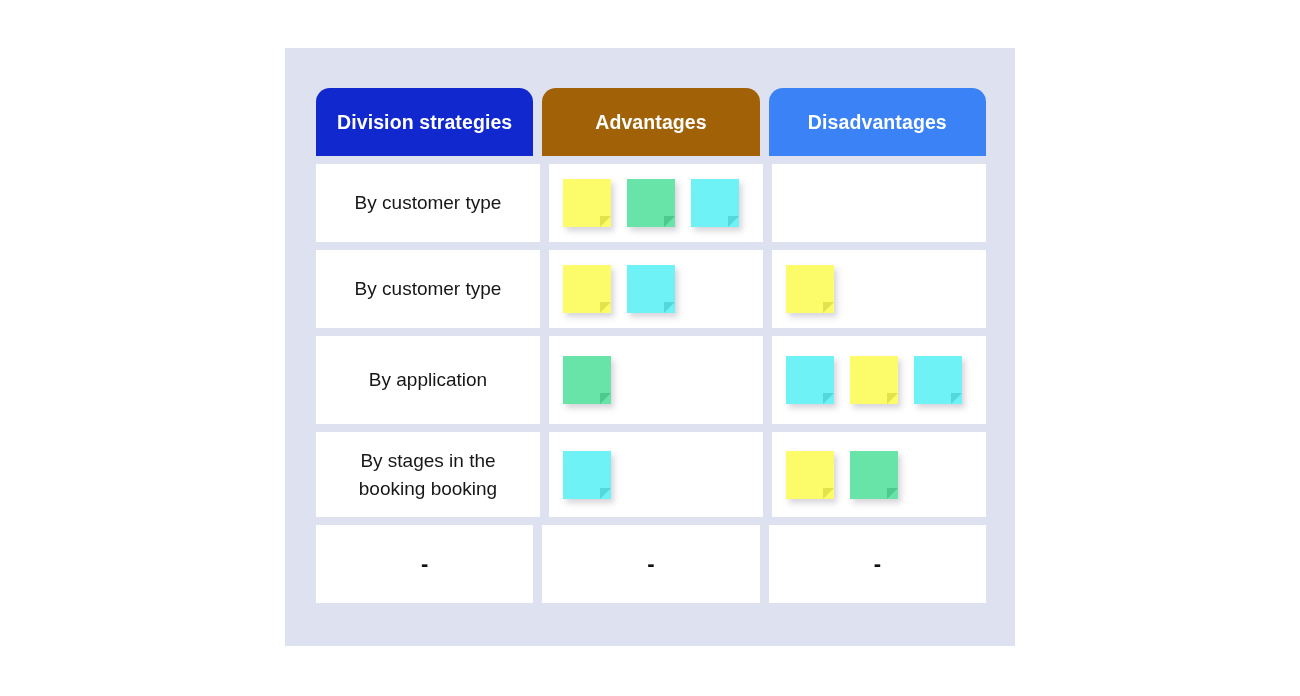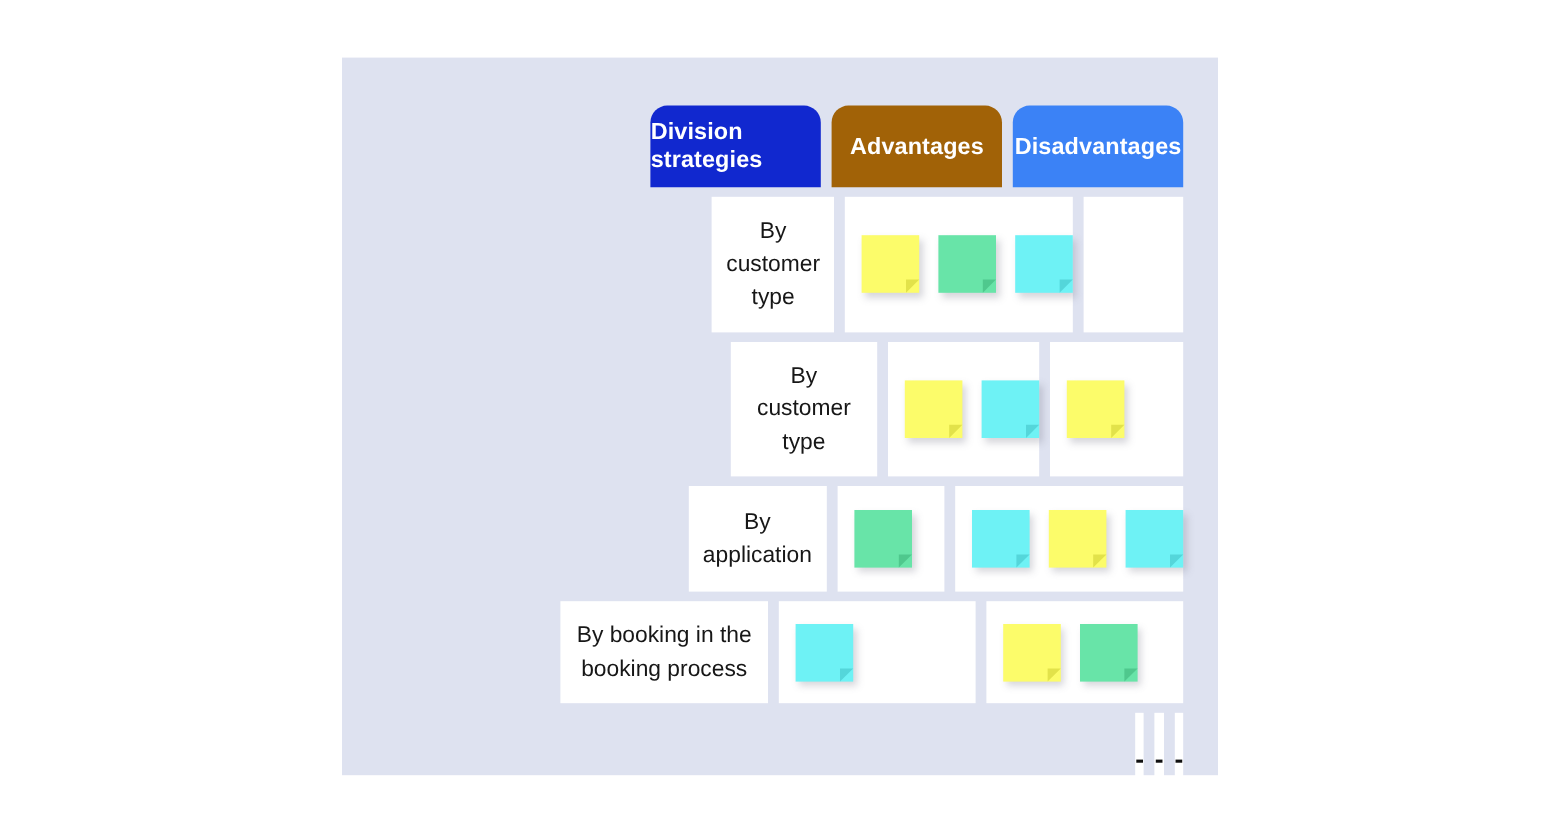--- a/index.html
+++ b/index.html
@@ -34,21 +34,20 @@
 
   .matrix {
     position: absolute;
     left: 31px;
     top: 40px;
     width: 670px;
     height: 525px;
     display: flex;
     flex-direction: column;
     gap: 8px;
-    align-items: flex-end;
   }
 
   
   .header-row {
     display: flex;
     gap: 9px;
     height: 68px;
     flex: 0 0 68px;
   }
   .header-cell {
@@ -205,21 +204,21 @@
               <span class="fold"></span>
             </div>
           <div class="note cyan">
               <span class="fold"></span>
             </div>
         </div>
       </div>
 
       <div class="row r3">
         <div class="cell label-cell">
-          <span>By booking in the booking process</span>
+          <span>By stages in the booking booking</span>
         </div>
         <div class="cell notes-cell">
           <div class="note cyan">
               <span class="fold"></span>
             </div>
         </div>
         <div class="cell notes-cell">
           <div class="note yellow">
               <span class="fold"></span>
             </div>

